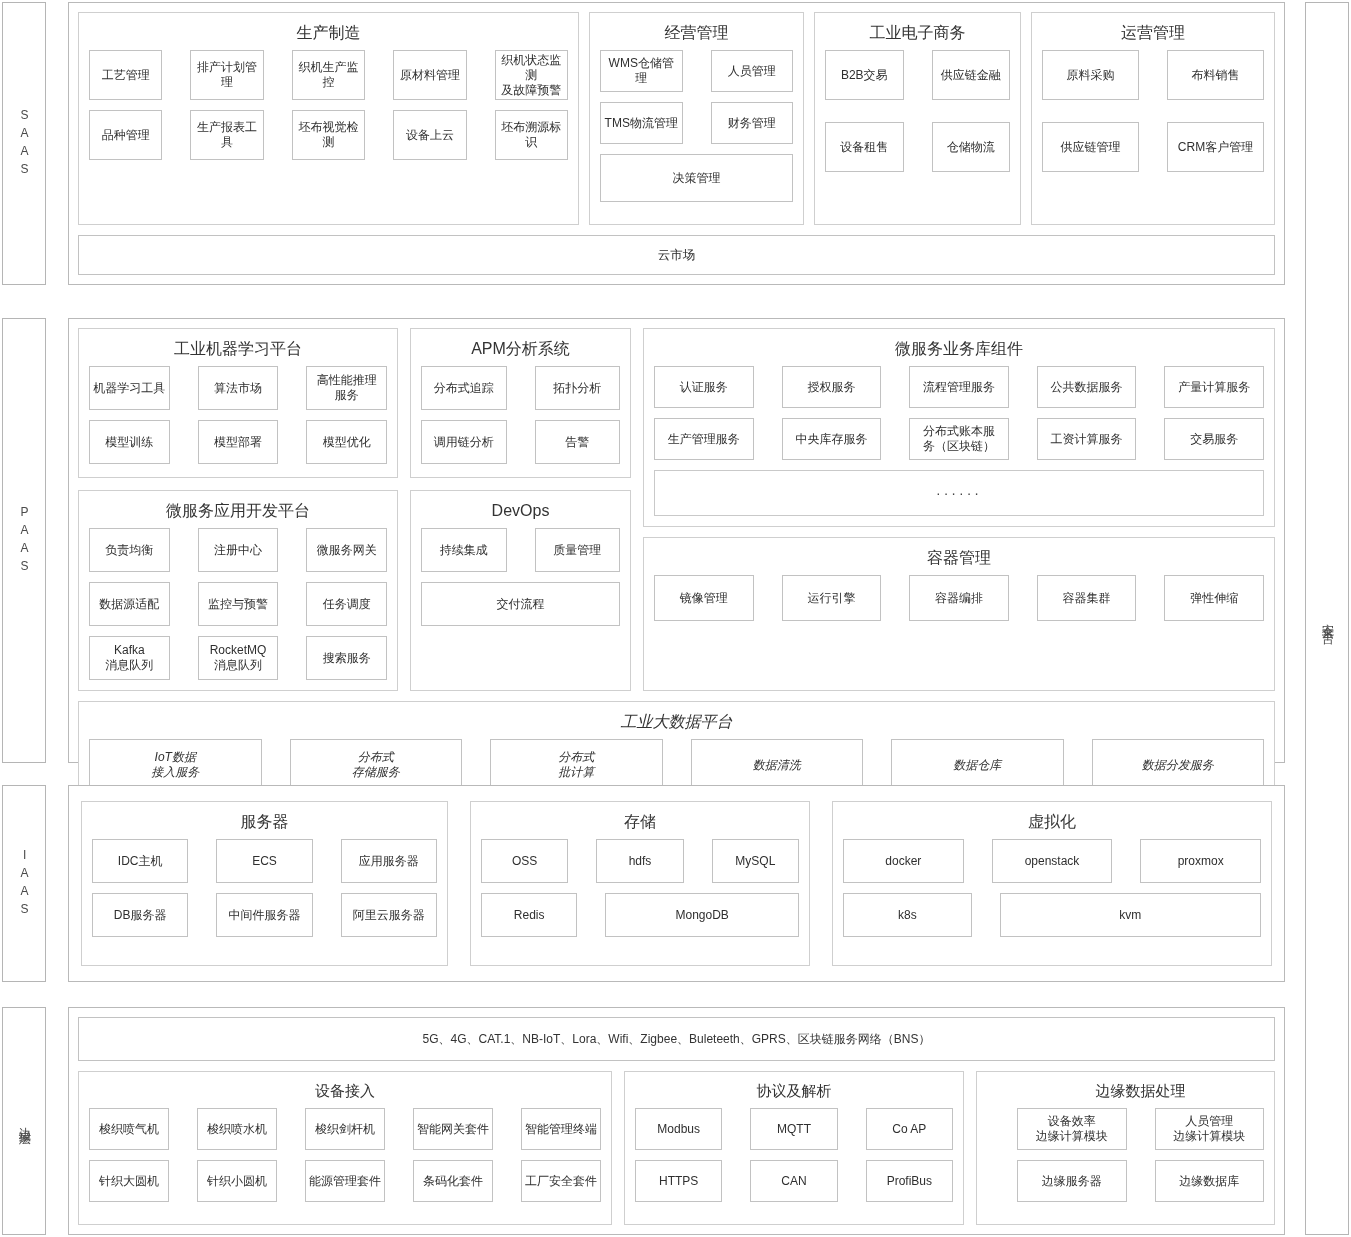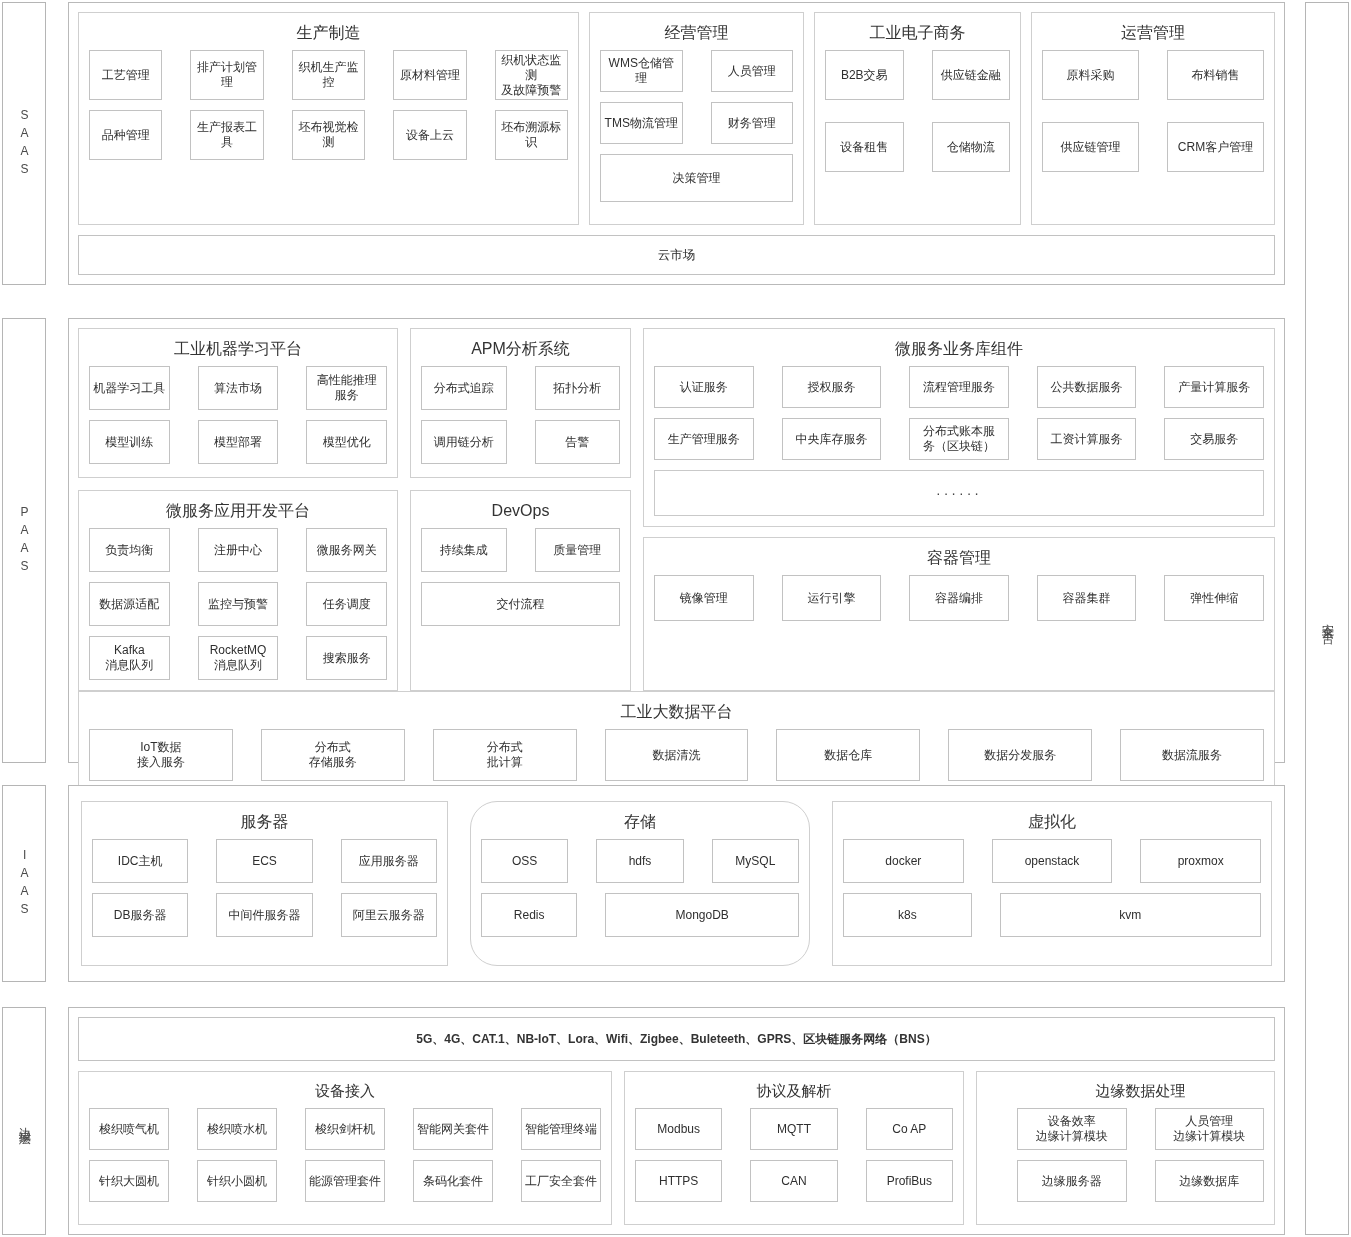--- a/index.html
+++ b/index.html
@@ -78,37 +78,36 @@
   #grp-msdev{flex:1;}
   #grp-apm{flex:0 0 150px;}
   #grp-devops{flex:1;}
   #grp-msbiz{flex:0 0 199px;}
   #grp-container{flex:1;}
   .ellipsis-box{
     border:1px solid #c9c9c9;height:46px;display:flex;align-items:center;
     justify-content:center;font-size:14px;letter-spacing:3px;color:#444;
     box-sizing:border-box;
   }
-  .bigdata{flex:1;}
+  .bigdata{margin-top:10px;flex:1;font-style:italic;}
 
   
   #iaas{left:2px;top:785px;width:1283px;height:197px;}
   #iaas .layer-body{padding:15px 12px;flex-direction:row;gap:22px;}
   #grp-server{flex:0 0 367px;}
-  #grp-storage{flex:0 0 340px;border-radius:27px;}
+  #grp-storage{flex:0 0 340px;}
   #grp-virt{flex:1;}
 
   
   #edge{left:2px;top:1007px;width:1283px;height:228px;}
   #edge .layer-body{padding:9px;}
   .netbar{
     height:44px;border:1px solid #c2c2c2;display:flex;align-items:center;
     justify-content:center;font-size:12px;color:#333;box-sizing:border-box;
     margin-bottom:10px;
-    font-weight:bold;
   }
   .edge-grid{display:flex;gap:12px;flex:1;}
   #grp-devaccess{flex:0 0 534px;}
   #grp-proto{flex:0 0 340px;}
   #grp-edgedata{flex:1;padding-left:40px;}
 
   
   #security{
     position:absolute;left:1305px;top:2px;width:44px;height:1233px;
     border:1px solid #b5b5b5;background:#fff;box-sizing:border-box;
@@ -299,21 +298,20 @@
         <div class="row">
           <div class="cell f1 h52">IoT数据
 接入服务</div>
           <div class="cell f1 h52">分布式
 存储服务</div>
           <div class="cell f1 h52">分布式
 批计算</div>
           <div class="cell f1 h52">数据清洗</div>
           <div class="cell f1 h52">数据仓库</div>
           <div class="cell f1 h52">数据分发服务</div>
-          <div class="cell f1 h52">数据流服务</div>
         </div>
       </div>
     </div>
   </div>
 
   <div class="layer" id="iaas">
     <div class="layer-tag">
       <span class="vtext">IAAS</span>
     </div>
     <div class="layer-body">

